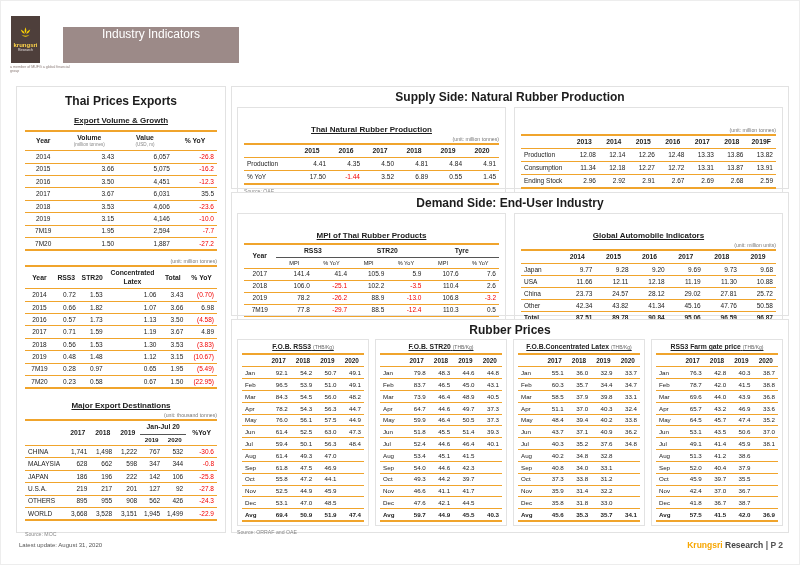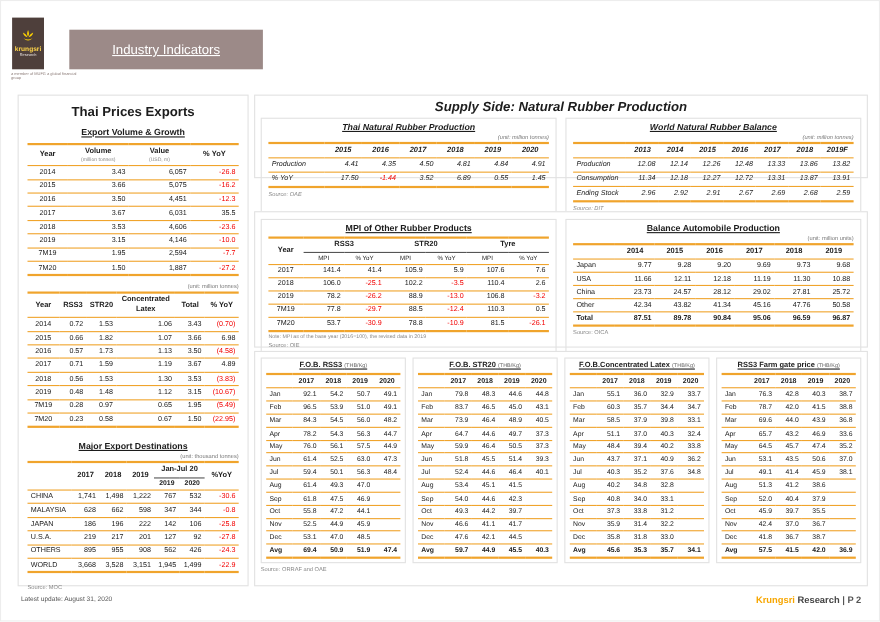--- a/index.html
+++ b/index.html
@@ -15,39 +15,39 @@
   body{position:relative;background:#fff;font-family:"Liberation Sans",sans-serif;color:#222;overflow:hidden;}
   .page{position:absolute;inset:0;border:1px solid #ededed;background:#fff;}
 
   
   .logo{position:absolute;left:10px;top:15px;width:29px;height:47px;background:var(--brown);
         display:flex;flex-direction:column;align-items:center;justify-content:center;gap:1px;}
   .logo .brand{color:#FFD54A;font-size:6px;font-weight:bold;line-height:1;}
   .logo .sub{color:#e8e2df;font-size:3.5px;line-height:1;}
   .tagline{position:absolute;left:9px;top:64px;width:60px;font-size:3.6px;color:#8a7a76;line-height:1.2;}
   .bar-ind{position:absolute;left:62px;top:26px;width:176px;height:36px;background:var(--mauve);
-           display:flex;align-items:center;justify-content:center;color:#fff;font-size:12px;text-decoration:underline;}
+           display:flex;justify-content:center;color:#fff;font-size:12px;}
   .bar-title{position:absolute;left:240px;top:17px;width:546px;height:45px;background:var(--cream);
            display:flex;align-items:center;justify-content:center;color:#2b2b2b;font-size:16px;font-weight:bold;}
 
   
   .panel{position:absolute;border:1px solid var(--boxline);background:#fff;}
   .p-exports{left:15px;top:85px;width:210px;height:447px;padding:7px 8px;}
-  .p-supply{left:230px;top:85px;width:558px;height:76px;padding:3px 5px;font-style:italic;}
+  .p-supply{left:230px;top:85px;width:558px;height:103px;padding:3px 5px;}
   .p-demand{left:230px;top:191px;width:558px;height:124px;padding:3px 5px;}
   .p-prices{left:230px;top:318px;width:558px;height:214px;padding:3px 5px;}
 
   .panel-title{font-size:12px;font-weight:bold;text-align:center;color:#1c1c1c;}
   .subtitle{font-size:8px;font-weight:bold;text-decoration:underline;text-align:center;color:#1c1c1c;}
   .unit{font-size:5.2px;color:#777;text-align:right;margin-top:2px;}
   .source{font-size:5.2px;color:#888;margin-top:3px;}
   .note{font-size:4.8px;color:#888;margin-top:2px;line-height:1.3;}
 
   .split{display:flex;gap:8px;margin-top:3px;}
-  .subbox{flex:1;border:1px solid var(--boxline);padding:3px 6px;}
+  .subbox{flex:1;border:1px solid var(--boxline);padding:17px 6px;}
 
   
   table.otable{width:100%;border-collapse:collapse;table-layout:fixed;}
   .otable thead th{font-size:6.8px;font-weight:bold;text-align:center;padding:2px 2px;
       border-top:2px solid var(--or);border-bottom:1.5px solid var(--or);line-height:1.25;}
   .otable td{font-size:6.5px;text-align:right;padding:1.8px 3px;line-height:1.2;}
   .otable tbody tr{border-bottom:1px solid var(--or);}
   .otable tbody tr:last-child{border-bottom:2px solid var(--or);}
   .otable td.c0{text-align:left;}
   .center0 td.c0{text-align:center;}
@@ -402,21 +402,20 @@
                 <td>3.52</td>
                 <td>6.89</td>
                 <td>0.55</td>
                 <td>1.45</td>
               </tr>
             </tbody>
         </table>
         <div class="source">Source: OAE</div>
       </div>
       <div class="subbox">
-        <div class="subtitle">World Natural Rubber Balance</div>
         <div class="unit">(unit: million tonnes)</div>
         <table class="otable t-supply" style="margin-top:1px;">
           <colgroup>
               <col style="width:19%">
               <col>
               <col>
               <col>
               <col>
               <col>
               <col>
@@ -466,23 +465,24 @@
                 <td>2.59</td>
               </tr>
             </tbody>
         </table>
         <div class="source">Source: DIT</div>
       </div>
     </div>
   </section>
 
   <section class="panel p-demand">
+    <div class="panel-title">Demand Side: End-User Industry</div>
     <div class="split">
       <div class="subbox">
-        <div class="subtitle">MPI of Other Rubber Products</div>
+        <div class="subtitle">MPI of Thai Rubber Products</div>
         <table class="otable ghead t-mpi center0" style="margin-top:3px;">
           <colgroup>
               <col style="width:12.4%">
               <col>
               <col>
               <col>
               <col>
               <col>
               <col>
             </colgroup>
@@ -547,21 +547,21 @@
                 <td class="neg">-10.9</td>
                 <td>81.5</td>
                 <td class="neg">-26.1</td>
               </tr>
             </tbody>
         </table>
         <div class="note">Note: MPI as of the base year (2016=100), the revised data in 2019</div>
         <div class="source" style="margin-top:1px;">Source: OIE</div>
       </div>
       <div class="subbox">
-        <div class="subtitle">Balance Automobile Production</div>
+        <div class="subtitle">Global Automobile Indicators</div>
         <div class="unit">(unit: million units)</div>
         <table class="otable t-auto" style="margin-top:1px;">
           <colgroup>
               <col style="width:15%">
               <col>
               <col>
               <col>
               <col>
               <col>
               <col>
@@ -624,20 +624,21 @@
                 <td>96.87</td>
               </tr>
             </tbody>
         </table>
         <div class="source">Source: OICA</div>
       </div>
     </div>
   </section>
 
   <section class="panel p-prices">
+    <div class="panel-title">Rubber Prices</div>
     <div class="price-grid">
 
       <div class="price-box">
         <div class="price-title"><span>F.O.B. RSS3</span> <span class="pu">(THB/Kg)</span></div>
         <table class="otable t-price" style="margin-top:3px;">
           <colgroup>
               <col style="width:20%">
               <col>
               <col>
               <col>

